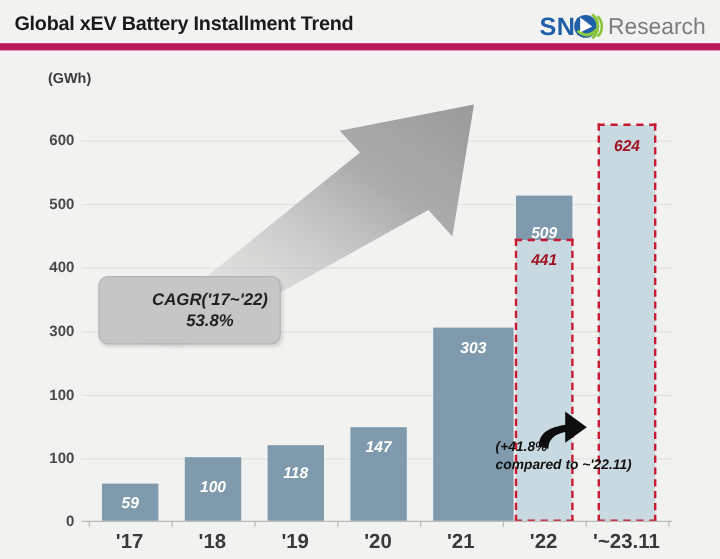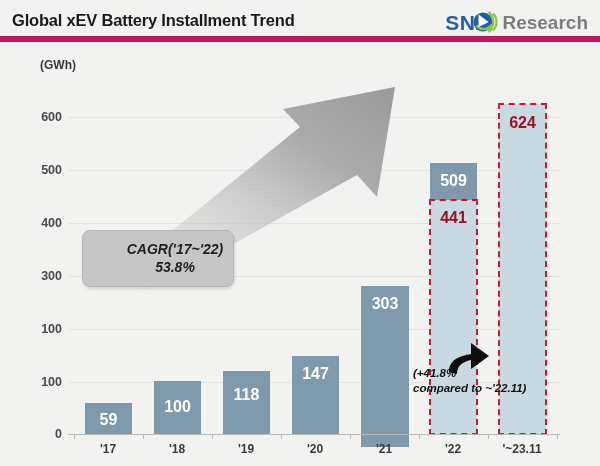--- a/index.html
+++ b/index.html
@@ -49,21 +49,20 @@
   .logo-mark {
     position: relative;
     width: 30px; height: 26px;
     margin-left: -17px;
   }
   .logo-research {
     font-size: 19px;
     color: #7d7d7d;
     line-height: 1;
     margin-left: 0;
-    font-weight: bold;
   }
 
   
   .unit-label {
     position: absolute;
     left: 40px; top: 58px;
     font-size: 12px;
     font-weight: bold;
     color: #3a3a3a;
   }
@@ -97,43 +96,44 @@
     position: absolute;
     top: 434px;
     width: 1px; height: 5px;
     background: #b9b9b7;
   }
   .xtick-label {
     position: absolute;
     top: 442px;
     width: 70px;
     text-align: center;
-    font-size: 12px;
+    font-size: 17px;
     font-weight: bold;
     color: #3a3a3a;
   }
 
   
   .bar {
     position: absolute;
     box-sizing: border-box;
   }
   .bar-solid {
     background: #7e9aac;
   }
   .bar-light {
     background: #c9d9e1;
   }
   .bar-value {
     position: absolute;
     width: 100%;
     text-align: center;
-    font-size: 16px;
+    font-size: 13px;
     font-weight: bold;
     color: #ffffff;
+    font-style: italic;
   }
   .bar-value-red {
     color: #a01020;
   }
   .dashed-box {
     position: absolute;
     box-sizing: border-box;
     border: 2px dashed #c81b32;
     background: transparent;
   }
@@ -250,27 +250,27 @@
   </div>
 
   <div class="bar bar-solid" style="left:223px; top:371px; width:47px; height:63px;">
     <div class="bar-value" style="top:15px">118</div>
   </div>
 
   <div class="bar bar-solid" style="left:292px; top:356px; width:47px; height:78px;">
     <div class="bar-value" style="top:9px">147</div>
   </div>
 
-  <div class="bar bar-solid" style="left:361px; top:286px; width:48px; height:161px;">
+  <div class="bar bar-solid" style="left:361px; top:273px; width:67px; height:161px;">
     <div class="bar-value" style="top:9px">303</div>
   </div>
 
   <div class="bar bar-light" style="left:430px; top:200px; width:47px; height:234px;"></div>
   <div class="bar bar-solid" style="left:430px; top:163px; width:47px; height:37px;">
-    <div class="bar-value" style="top:9px">509</div>
+    <div class="bar-value" style="top:23px">509</div>
   </div>
   <div class="dashed-box" style="left:429px; top:199px; width:49px; height:236px;">
     <div class="bar-value bar-value-red" style="top:8px">441</div>
   </div>
 
   <div class="bar bar-light" style="left:499px; top:104px; width:47px; height:330px;"></div>
   <div class="dashed-box" style="left:498px; top:103px; width:49px; height:332px;">
     <div class="bar-value bar-value-red" style="top:9px">624</div>
   </div>
 

